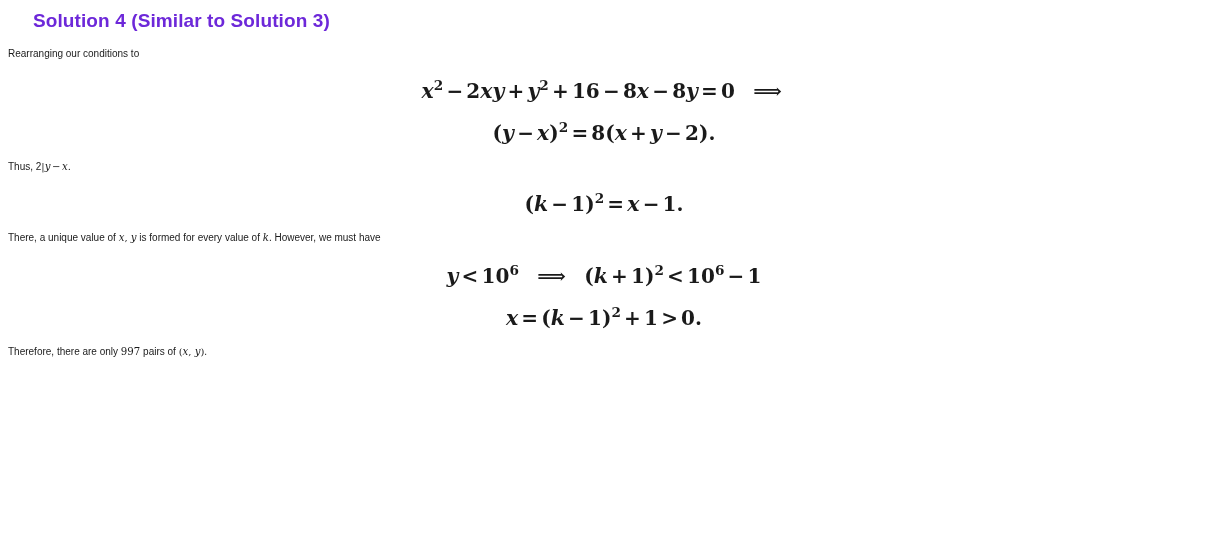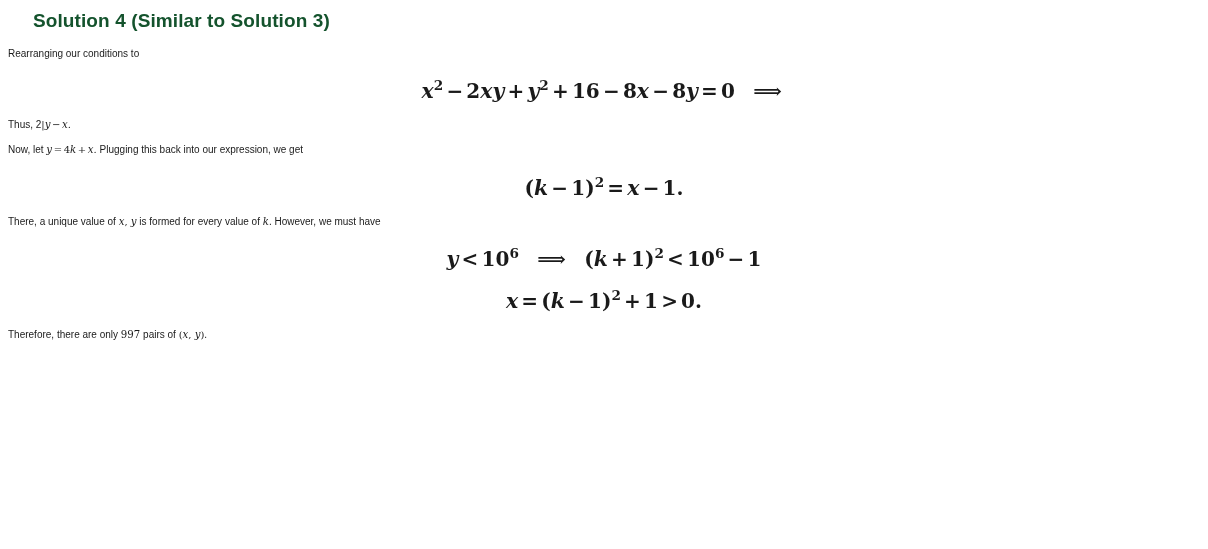--- a/index.html
+++ b/index.html
@@ -85,39 +85,42 @@
     display: inline-block;
     white-space: nowrap;
   }
   .spacer-md { display:inline-block; width: 14px; }
 </style>
 </head>
 <body>
 
 <div class="page">
 
-  <div class="section-title" style="color: #14532d; margin-left: 33px;">Solution 4 (Similar to Solution 3)</div>
+  <div class="section-title" style="color: #6d28d9; margin-left: 33px;">Solution 4 (Similar to Solution 3)</div>
 
   <div class="para">Rearranging our conditions to</div>
 
   <div class="displaymath">
     <span class="eqline">
       <span class="m">x</span><sup class="exp">2</sup><span class="op">−</span><span class="mnum">2</span><span class="m">xy</span><span class="op">+</span><span class="m">y</span><sup class="exp">2</sup><span class="op">+</span><span class="mnum">16</span><span class="op">−</span><span class="mnum">8</span><span class="m">x</span><span class="op">−</span><span class="mnum">8</span><span class="m">y</span><span class="op">=</span><span class="mnum">0</span><span class="spacer-md"></span><span class="imp">⟹</span>
     </span>
     
   </div>
 
+  <div class="displaymath">
+    <span class="eqline">
+      <span class="mup">(</span><span class="m">y</span><span class="op">−</span><span class="m">x</span><span class="mup">)</span><sup class="exp">2</sup><span class="op">=</span><span class="mnum">8</span><span class="mup">(</span><span class="m">x</span><span class="op">+</span><span class="m">y</span><span class="op">−</span><span class="mnum">2</span><span class="mup">).</span>
+    </span>
+    
+  </div>
 
   <div class="para">
     <span>Thus, 2</span><span class="inline-math"><span class="mup">|</span><span class="m">y</span><span class="op">−</span><span class="m">x</span><span class="mup">.</span></span>
   </div>
 
-  <div class="para tight">
-    <span>Now, let </span><span class="inline-math"><span class="m">y</span><span class="op">=</span><span class="mnum">4</span><span class="m">k</span><span class="op">+</span><span class="m">x</span><span class="mup">.</span></span><span> Plugging this back into our expression, we get</span>
-  </div>
 
   <div class="displaymath">
     <span class="eqline">
       <span class="mup">(</span><span class="m">k</span><span class="op">−</span><span class="mnum">1</span><span class="mup">)</span><sup class="exp">2</sup><span class="op">=</span><span class="m">x</span><span class="op">−</span><span class="mnum">1</span><span class="mup">.</span>
     </span>
     
   </div>
 
   <div class="para">
     <span>There, a unique value of </span><span class="inline-math"><span class="m">x</span><span class="mup">,</span>&nbsp;<span class="m">y</span></span><span> is formed for every value of </span><span class="inline-math"><span class="m">k</span></span><span>. However, we must have</span>

